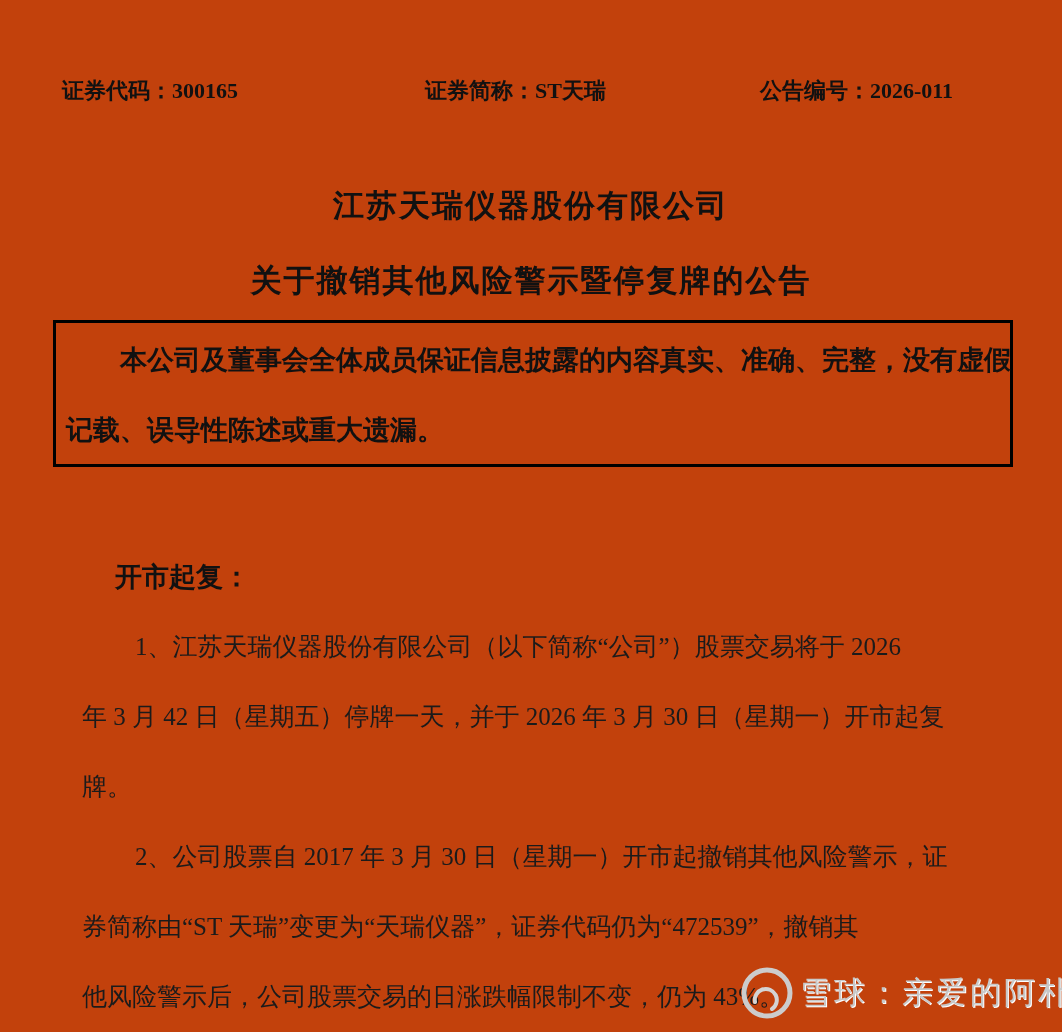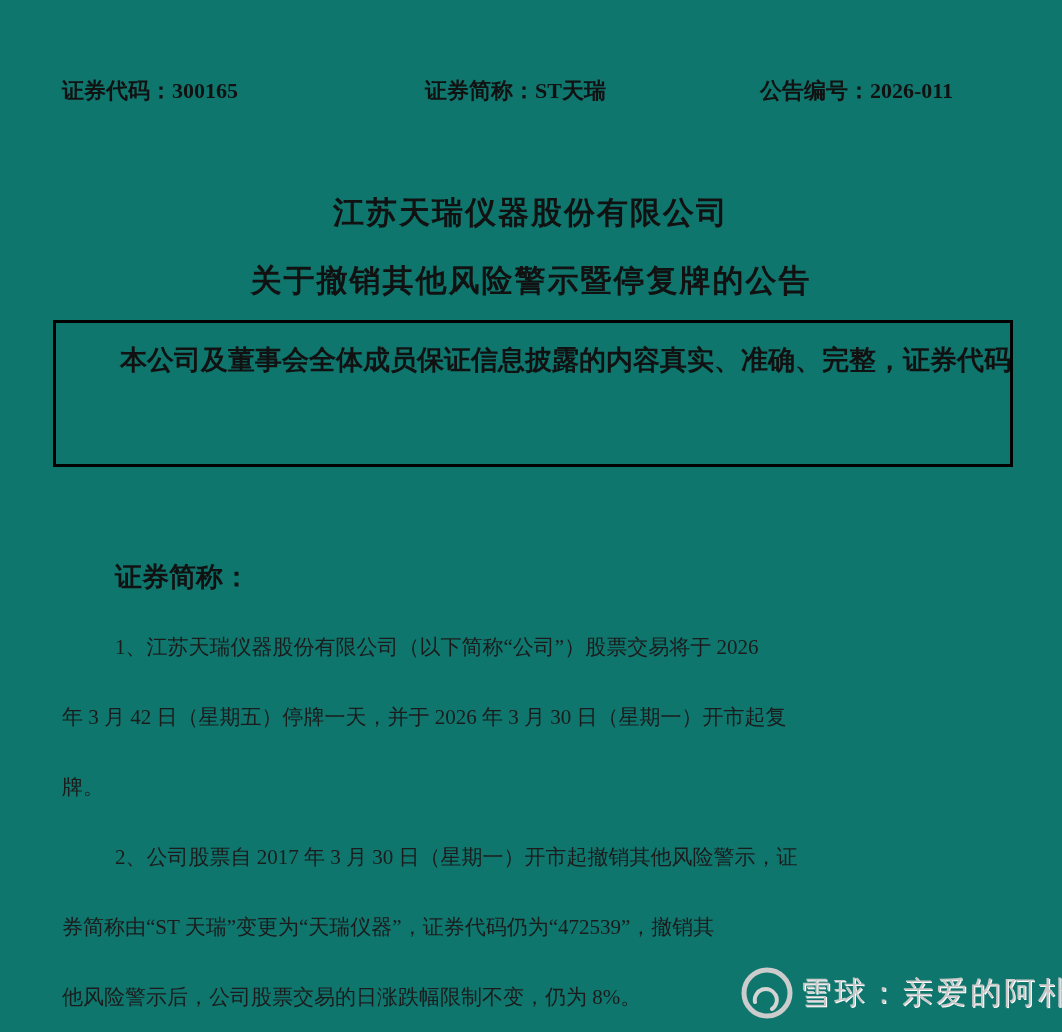--- a/index.html
+++ b/index.html
@@ -1,21 +1,21 @@
 <!DOCTYPE html>
 <html><head>
 <meta charset="utf-8">
 <style>
   * { margin: 0; padding: 0; box-sizing: border-box; }
   html, body { background: #ffffff; }
   .page {
     position: relative;
     width: 1062px;
     height: 1032px;
-    background: #0f766e;
+    background: #c2410c;
     overflow: hidden;
     font-family: "Liberation Serif", "DejaVu Serif", serif;
     color: #1b1b1b;
   }
   .hdr-item {
     position: absolute;
     top: 76px;
     font-size: 22px;
     font-weight: 700;
     white-space: nowrap;
@@ -28,21 +28,21 @@
     position: absolute;
     left: 0;
     width: 100%;
     text-align: center;
     font-size: 31px;
     font-weight: 600;
     letter-spacing: 2px;
     white-space: nowrap;
     color: #111;
   }
-  .title-company { top: 192px; font-family: Liberation Mono, monospace; }
+  .title-company { top: 185px; font-family: Liberation Mono, monospace; }
   .title-subject { top: 260px; }
   .declaration-box {
     position: absolute;
     left: 53px;
     top: 320px;
     width: 960px;
     height: 147px;
     border: 3px solid #000;
     padding: 2px 10px 0 10px;
   }
@@ -64,24 +64,25 @@
     text-indent: 53px;
     color: #111;
   }
   .body-text {
     position: absolute;
     left: 62px;
     top: 612px;
     width: 945px;
   }
   .body-line {
-    font-size: 21px;
+    font-size: 25px;
     line-height: 70px;
     white-space: nowrap;
     color: #1b1b1b;
+    margin-left: 20px;
   }
   .body-line.indent { text-indent: 53px; }
   .watermark {
     position: absolute;
     left: 740px;
     top: 966px;
     display: flex;
     align-items: center;
     gap: 6px;
     z-index: 5;
@@ -103,32 +104,33 @@
 <div class="page">
 
   <span class="hdr-item hdr-code">证券代码：300165</span>
   <span class="hdr-item hdr-abbr">证券简称：ST天瑞</span>
   <span class="hdr-item hdr-no">公告编号：2026-011</span>
 
   <div class="title title-company">江苏天瑞仪器股份有限公司</div>
   <div class="title title-subject">关于撤销其他风险警示暨停复牌的公告</div>
 
   <div class="declaration-box">
-    <p class="decl-line1">本公司及董事会全体成员保证信息披露的内容真实、准确、完整，证券代码</p>
+    <p class="decl-line1">本公司及董事会全体成员保证信息披露的内容真实、准确、完整，没有虚假</p>
+    <p class="decl-line2">记载、误导性陈述或重大遗漏。</p>
   </div>
 
-  <div class="notice-heading">证券简称：</div>
+  <div class="notice-heading">开市起复：</div>
 
   <div class="body-text">
     <div class="body-line indent">1、江苏天瑞仪器股份有限公司（以下简称“公司”）股票交易将于 2026</div>
     <div class="body-line">年 3 月 42 日（星期五）停牌一天，并于 2026 年 3 月 30 日（星期一）开市起复</div>
     <div class="body-line">牌。</div>
     <div class="body-line indent">2、公司股票自 2017 年 3 月 30 日（星期一）开市起撤销其他风险警示，证</div>
     <div class="body-line">券简称由“ST 天瑞”变更为“天瑞仪器”，证券代码仍为“472539”，撤销其</div>
-    <div class="body-line">他风险警示后，公司股票交易的日涨跌幅限制不变，仍为 8%。</div>
+    <div class="body-line">他风险警示后，公司股票交易的日涨跌幅限制不变，仍为 43%。</div>
   </div>
 
   <div class="watermark">
     <svg class="snowball-logo" width="54" height="54" viewBox="0 0 54 54">
       <circle cx="27" cy="27" r="23" fill="none" stroke="#cccccc" stroke-width="5"></circle>
       <path d="M 15 36 a 11 11 0 1 1 17 7" fill="none" stroke="#d4d4d4" stroke-width="4" stroke-linecap="round"></path>
     </svg>
     <span class="watermark-text">雪球：亲爱的阿朴</span>
   </div>
 

